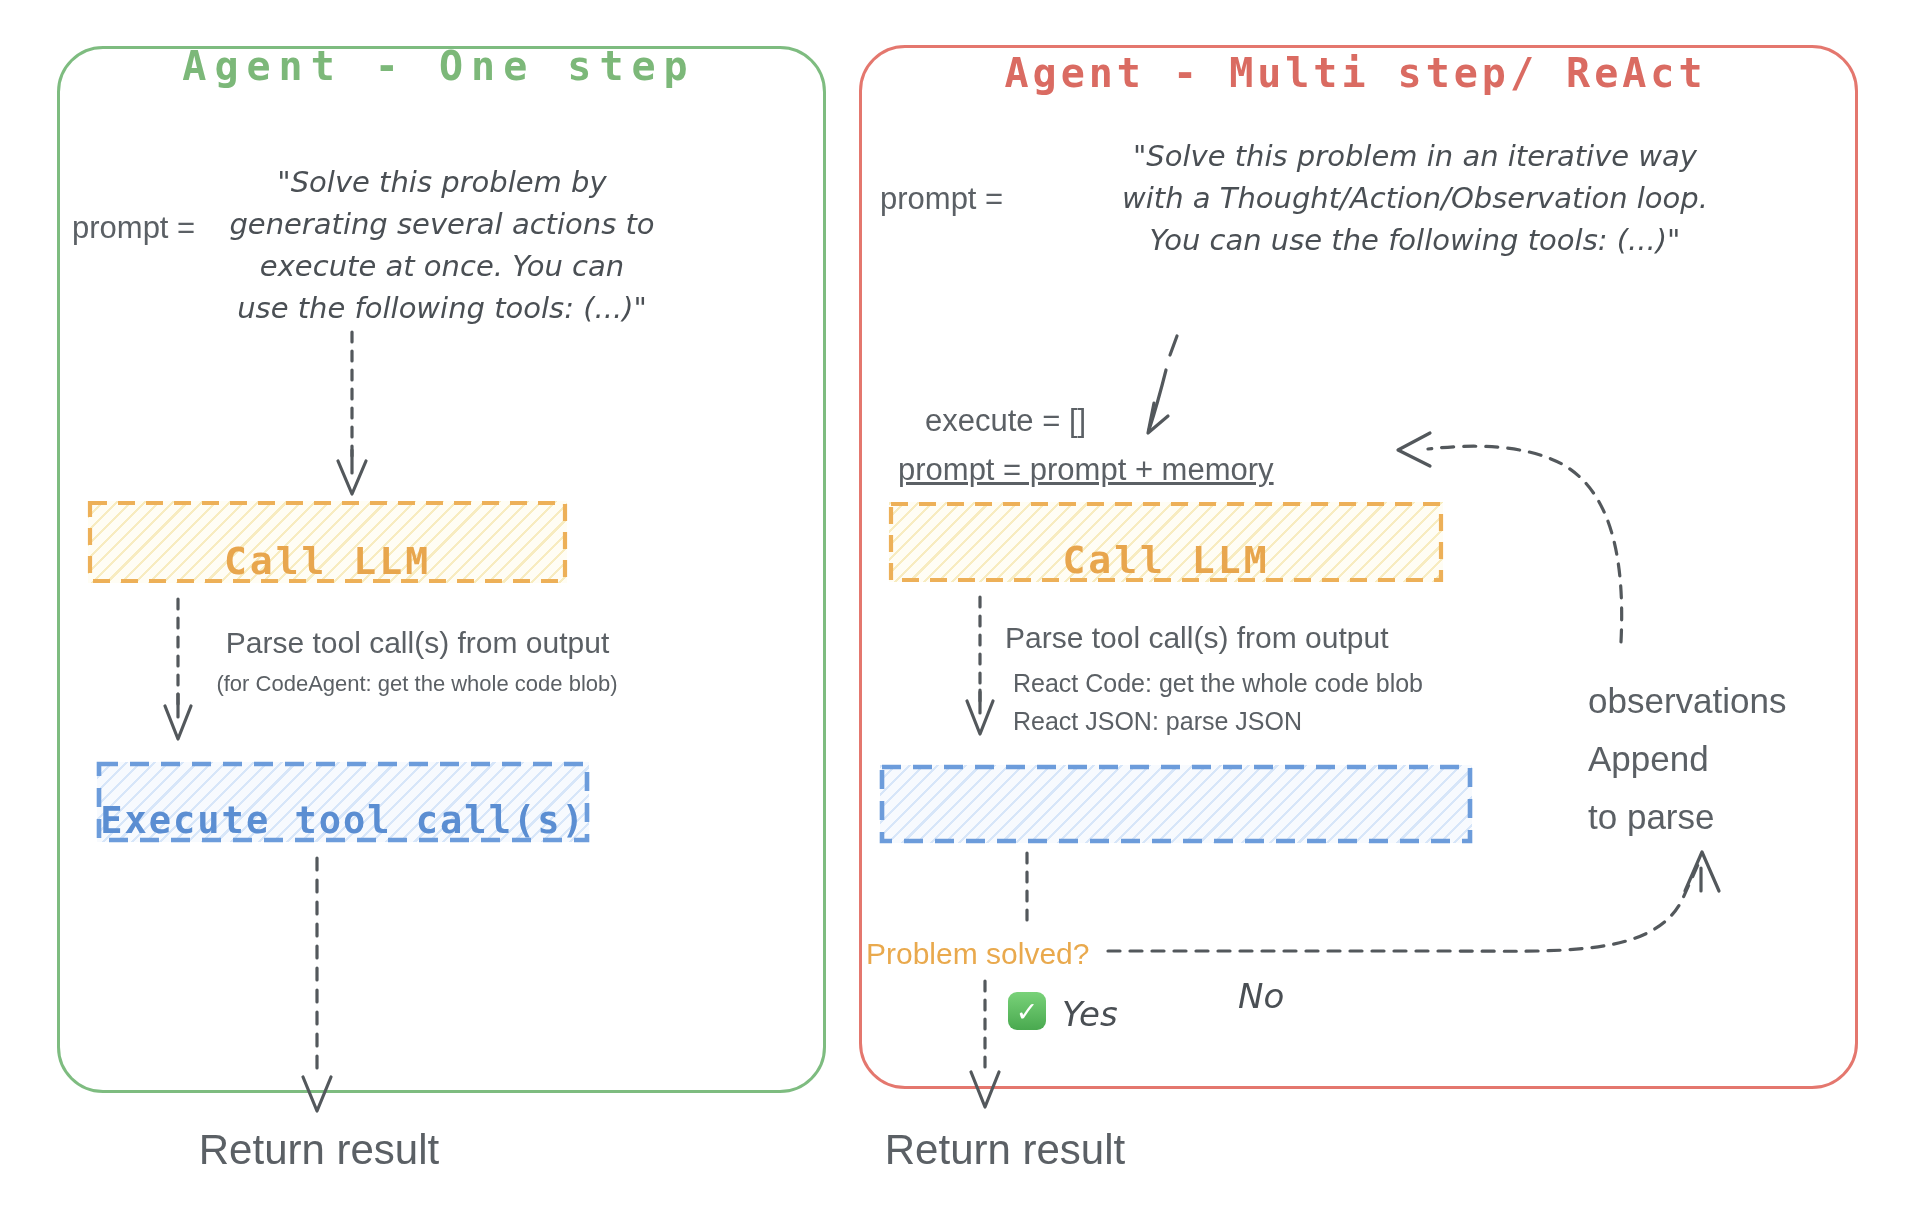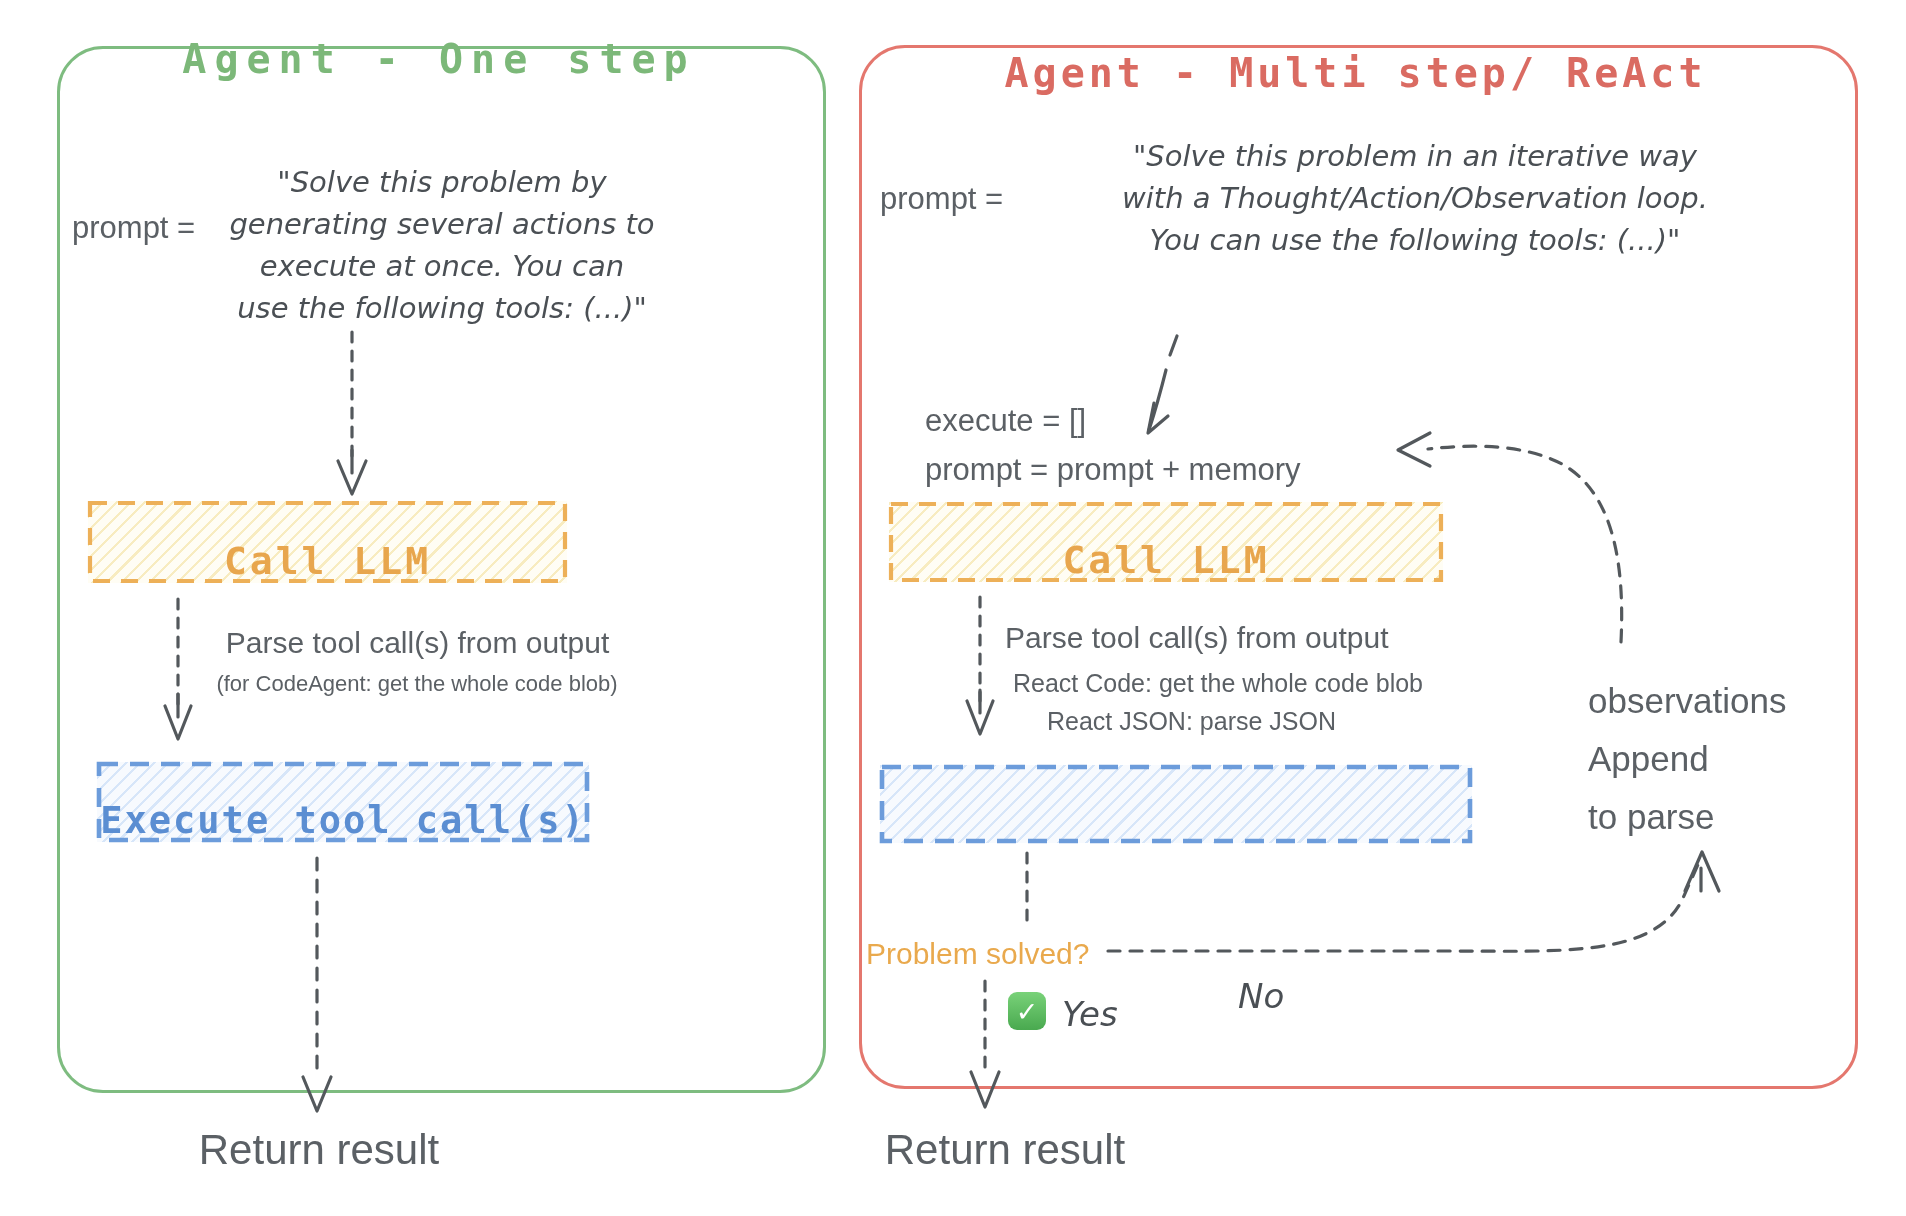--- a/index.html
+++ b/index.html
@@ -41,21 +41,21 @@
               color:#fff;font-weight:bold;font-size:27px;font-family:"DejaVu Sans",sans-serif;}
 </style>
 </head>
 <body>
 
 <div class="canvas">
 
   <div class="panel green"></div>
   <div class="panel red"></div>
 
-  <div class="abs title green" style="left:60px;top:36px;width:758px;">Agent - One step</div>
+  <div class="abs title green" style="left:60px;top:43px;width:758px;">Agent - One step</div>
 
   <div class="abs codeish" style="left:72px;top:210px;">prompt =</div>
 
   <div class="abs hand hand-block" style="left:168px;top:161px;width:548px;">
     <div>"Solve this problem by</div>
     <div>generating several actions to</div>
     <div>execute at once. You can</div>
     <div>use the following tools: (...)"</div>
   </div>
 
@@ -76,29 +76,29 @@
 
   <div class="abs codeish" style="left:880px;top:181px;">prompt =</div>
 
   <div class="abs hand hand-block" style="left:1040px;top:135px;width:750px;">
     <div>"Solve this problem in an iterative way</div>
     <div>with a Thought/Action/Observation loop.</div>
     <div>You can use the following tools: (...)"</div>
   </div>
 
   <div class="abs codeish" style="left:925px;top:403px;">execute = []</div>
-  <div class="abs codeish" style="left:925px;top:452px;">prompt = prompt + memory</div>
+  <div class="abs codeish" style="left:898px;top:452px;text-decoration:underline;">prompt = prompt + memory</div>
 
   <div class="box orange" style="left:889px;top:502px;width:554px;height:80px;">
     <span>Call LLM</span>
   </div>
 
   <div class="abs graytext" style="left:1005px;top:621px;font-size:30px;">Parse tool call(s) from output</div>
   <div class="abs graytext" style="left:1013px;top:669px;font-size:25px;">React Code: get the whole code blob</div>
-  <div class="abs graytext" style="left:1013px;top:707px;font-size:25px;margin-left:34px;">React JSON: parse JSON</div>
+  <div class="abs graytext" style="left:1013px;top:707px;font-size:25px;">React JSON: parse JSON</div>
 
   <div class="abs graytext" style="left:1588px;top:672px;font-size:35px;line-height:58px;">
     <div>observations</div>
     <div>Append</div>
     <div>to parse</div>
   </div>
 
   <div class="box blue" style="left:880px;top:765px;width:592px;height:78px;">
     <span></span>
   </div>

